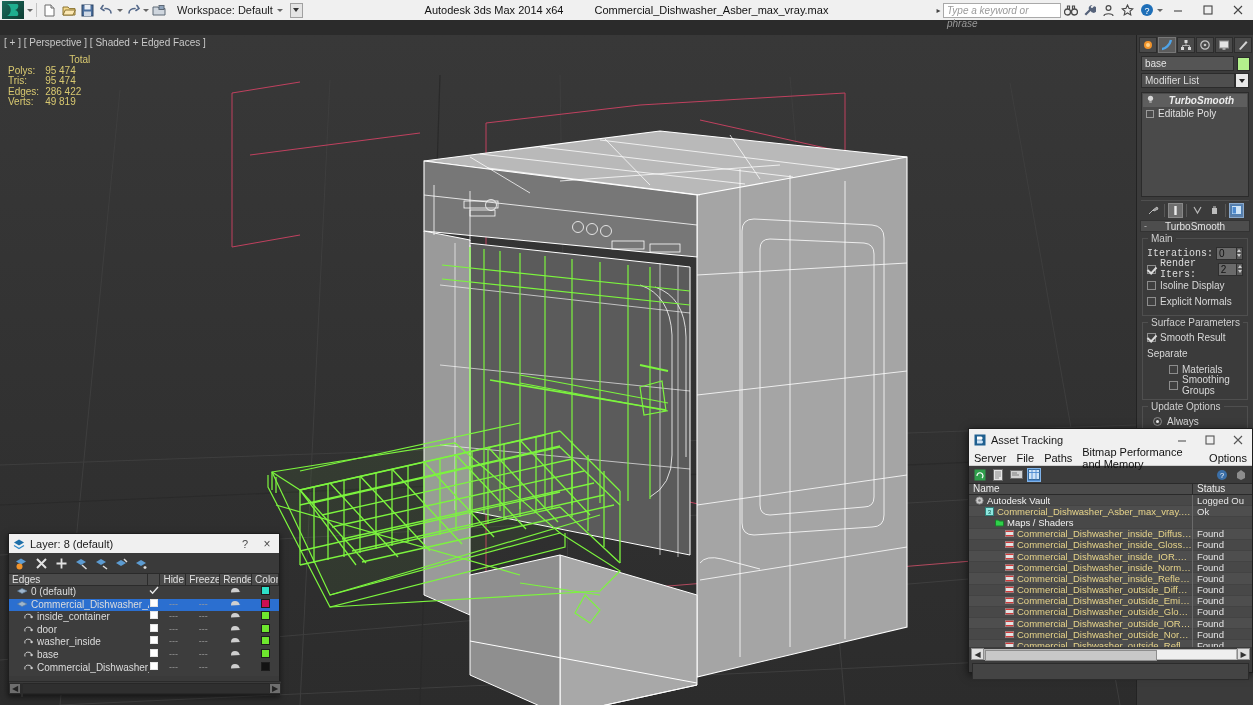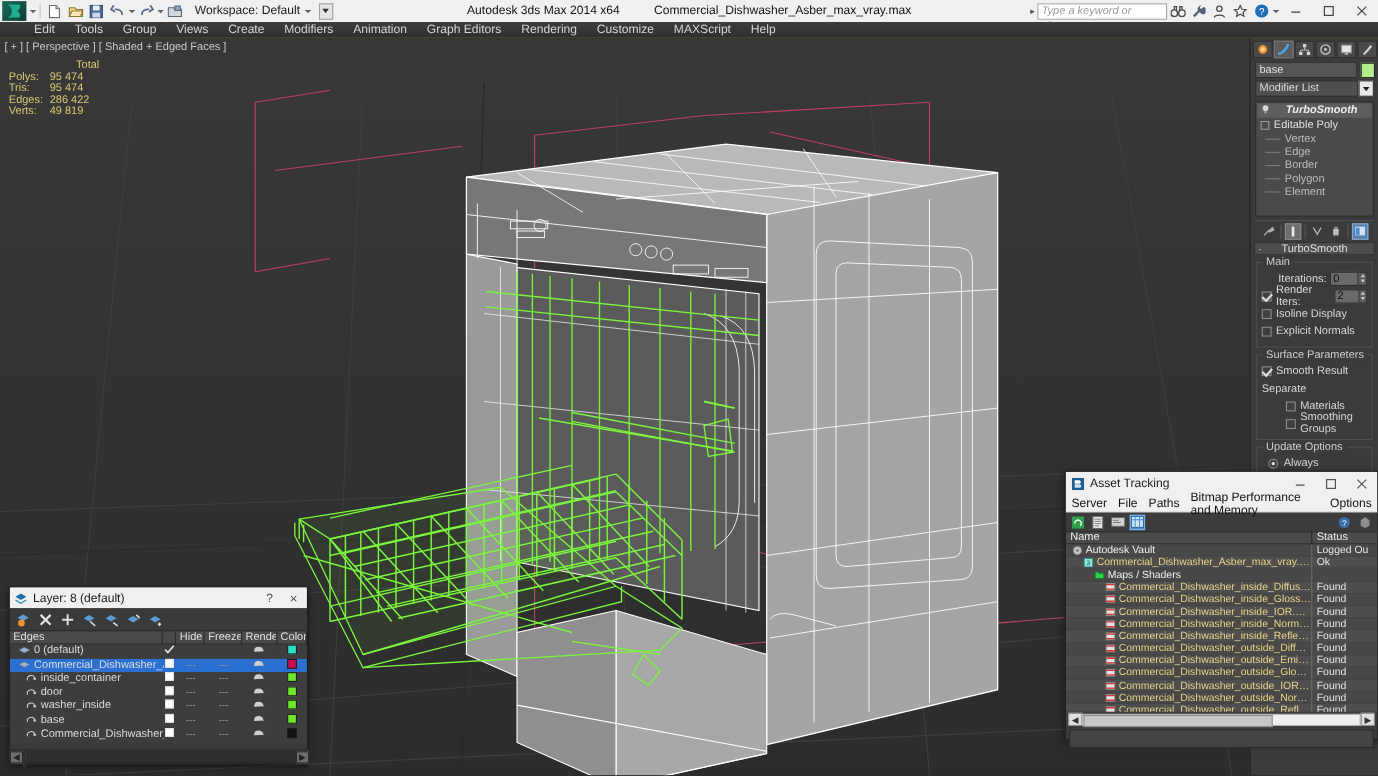--- a/index.html
+++ b/index.html
@@ -165,21 +165,21 @@
   .rollout-hdr .minus { position: absolute; left: 3px; top: 0; color: #bbb; font-size: 9px; }
   .group {
     border: 1px solid #4f4f4f; margin: 6px 2px 3px 2px; padding: 7px 4px 5px 4px; position: relative;
   }
   .group-title {
     position: absolute; top: -6px; left: 5px; background: #3b3b3b; padding: 0 3px;
     font-size: 10px; color: #cfcfcf;
   }
   .frow { display: flex; align-items: center; height: 14px; margin-bottom: 2px; font-size: 10px; }
   .frow.right { justify-content: flex-end; }
-  .flbl { color: #ddd; margin-right: 3px; }
+  .flbl { color: #ddd; margin-right: 3px; font-family: Liberation Mono, monospace; }
   .spin {
     width: 26px; height: 13px; background: #6a6a6a; border: 1px solid #2e2e2e;
     font-size: 10px; color: #111; padding-left: 2px; line-height: 11px;
   }
   .spinb {
     width: 8px; height: 13px; background: #5a5a5a; border: 1px solid #2e2e2e; border-left: none;
     display: flex; flex-direction: column; align-items: center; justify-content: space-around;
   }
   .spinb i { display:block; width:0;height:0;border-left:2px solid transparent;border-right:2px solid transparent; }
   .spinb i.u { border-bottom: 3px solid #ccc; }
@@ -409,35 +409,20 @@
           </svg>
       </div>
       <div class="wbtn">
         <svg width="12" height="12" viewBox="0 0 12 12">
             <path d="M2 2l8 8M10 2l-8 8" stroke="#444" stroke-width="1.1"></path>
           </svg>
       </div>
     </div>
   </div>
 
-  <div class="menubar">
-    <div class="mspacer"></div>
-    <div class="menu-item">Edit</div>
-    <div class="menu-item">Tools</div>
-    <div class="menu-item">Group</div>
-    <div class="menu-item">Views</div>
-    <div class="menu-item">Create</div>
-    <div class="menu-item">Modifiers</div>
-    <div class="menu-item">Animation</div>
-    <div class="menu-item">Graph Editors</div>
-    <div class="menu-item">Rendering</div>
-    <div class="menu-item">Customize</div>
-    <div class="menu-item">MAXScript</div>
-    <div class="menu-item">Help</div>
-  </div>
 
   <div class="viewport">
 
     <svg class="grid" width="1136" height="670">
       <defs>
         <linearGradient id="bgv" x1="0" y1="0" x2="0" y2="1">
           <stop offset="0%" stop-color="#383838"></stop>
             <stop offset="100%" stop-color="#2c2c2c"></stop>
         </linearGradient>
       </defs>
@@ -742,42 +727,20 @@
               <circle cx="3.5" cy="3.3" r="2.6" fill="#d8d8d8"></circle>
               <rect x="2.2" y="6" width="2.6" height="2" fill="#9a9a9a"></rect>
             </svg>
         </span>
         <span class="nm">TurboSmooth</span>
       </div>
       <div class="stack-row">
         <span class="box"></span>
         <span class="ep">Editable Poly</span>
       </div>
-      <div class="substack">
-        <div class="sub-row">
-            <span class="tick"></span>
-            <span>Vertex</span>
-          </div>
-        <div class="sub-row">
-            <span class="tick"></span>
-            <span>Edge</span>
-          </div>
-        <div class="sub-row">
-            <span class="tick"></span>
-            <span>Border</span>
-          </div>
-        <div class="sub-row">
-            <span class="tick"></span>
-            <span>Polygon</span>
-          </div>
-        <div class="sub-row">
-            <span class="tick"></span>
-            <span>Element</span>
-          </div>
-      </div>
     </div>
 
     <div class="cp-stackbtns">
       <div class="sb">
         <svg width="11" height="11" viewBox="0 0 11 11">
             <path d="M1 9 L5 5 M5 5 L9 2 L10 4 L6 6 Z" stroke="#b9b9b9" stroke-width="1" fill="#9a9a9a"></path>
           </svg>
       </div>
       <div class="sbsep"></div>
       <div class="sb on">

